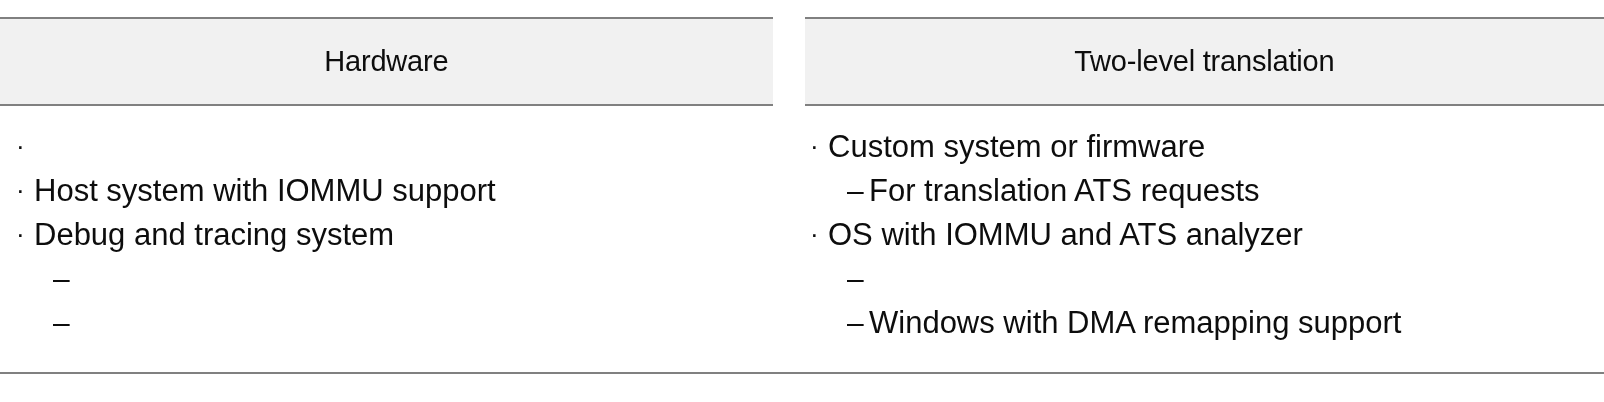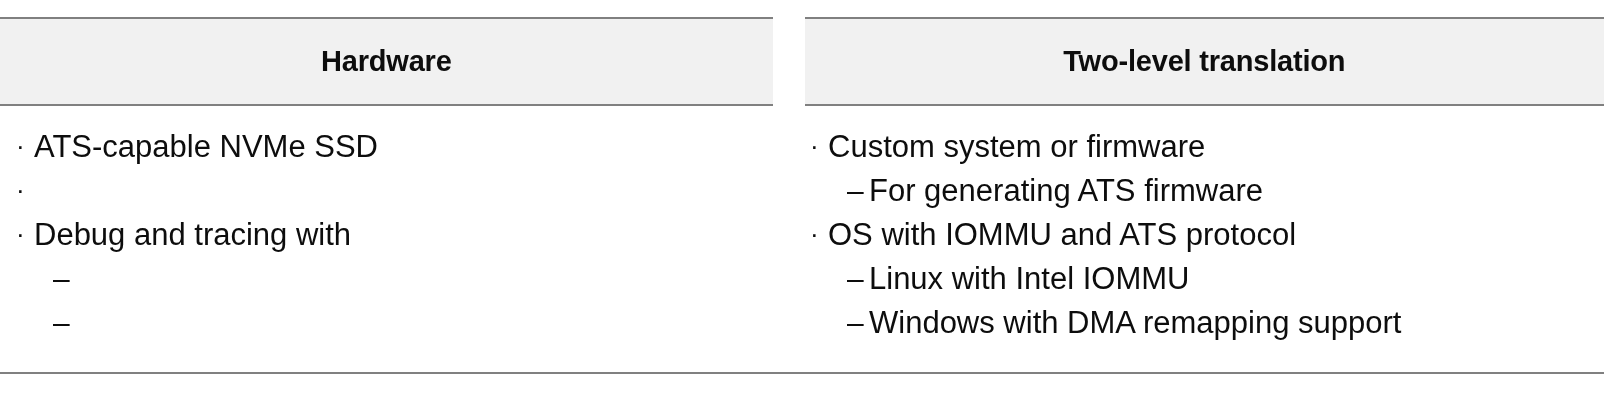--- a/index.html
+++ b/index.html
@@ -54,21 +54,21 @@
     background: #ffffff;
   }
 
   .header-cell.right {
     width: 805px;
     margin-left: 20px;
   }
 
   .header-title {
     font-size: 29px;
-    font-weight: bold;
+    font-weight: normal;
     letter-spacing: -0.2px;
     color: #0d0d0d;
     white-space: nowrap;
   }
 
   
   .body-row {
     position: absolute;
     top: 106px;
     left: 0;
@@ -165,30 +165,30 @@
     </div>
   </div>
 
   <div class="body-row">
 
     <div class="body-cell left">
       <ul class="bullet-list">
 
         <li class="bullet-item level-1">
           <span class="marker">·</span>
-          <span class="text">ATS-capable NVMe SSD</span>
-        </li>
-
-        <li class="bullet-item level-1">
-          <span class="marker">·</span>
-        </li>
-
-        <li class="bullet-item level-1">
-          <span class="marker">·</span>
-          <span class="text">Debug and tracing with</span>
+        </li>
+
+        <li class="bullet-item level-1">
+          <span class="marker">·</span>
+          <span class="text">Host system with IOMMU support</span>
+        </li>
+
+        <li class="bullet-item level-1">
+          <span class="marker">·</span>
+          <span class="text">Debug and tracing system</span>
         </li>
 
         <li class="bullet-item level-2">
           <span class="marker">–</span>
         </li>
 
         <li class="bullet-item level-2">
           <span class="marker">–</span>
         </li>
 
@@ -198,31 +198,30 @@
     <div class="body-cell right">
       <ul class="bullet-list">
 
         <li class="bullet-item level-1">
           <span class="marker">·</span>
           <span class="text">Custom system or firmware</span>
         </li>
 
         <li class="bullet-item level-2">
           <span class="marker">–</span>
-          <span class="text">For generating ATS firmware</span>
-        </li>
-
-        <li class="bullet-item level-1">
-          <span class="marker">·</span>
-          <span class="text">OS with IOMMU and ATS protocol</span>
-        </li>
-
-        <li class="bullet-item level-2">
-          <span class="marker">–</span>
-          <span class="text">Linux with Intel IOMMU</span>
+          <span class="text">For translation ATS requests</span>
+        </li>
+
+        <li class="bullet-item level-1">
+          <span class="marker">·</span>
+          <span class="text">OS with IOMMU and ATS analyzer</span>
+        </li>
+
+        <li class="bullet-item level-2">
+          <span class="marker">–</span>
         </li>
 
         <li class="bullet-item level-2">
           <span class="marker">–</span>
           <span class="text">Windows with DMA remapping support</span>
         </li>
 
       </ul>
     </div>
 

